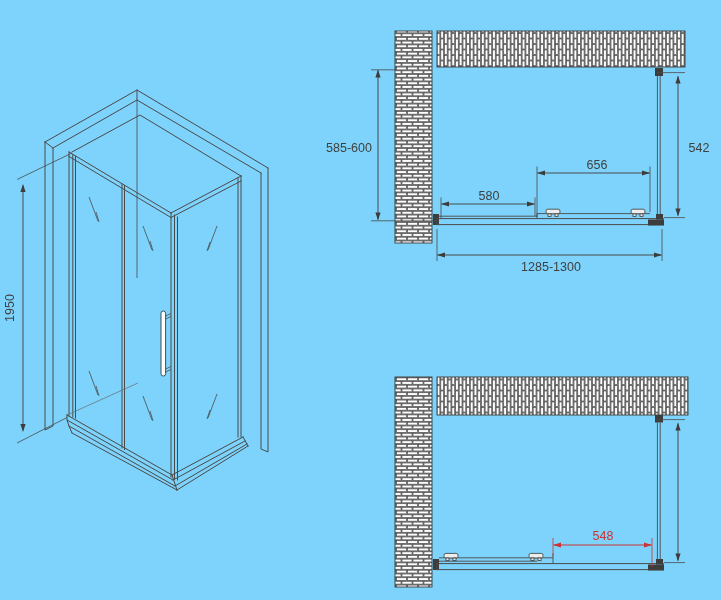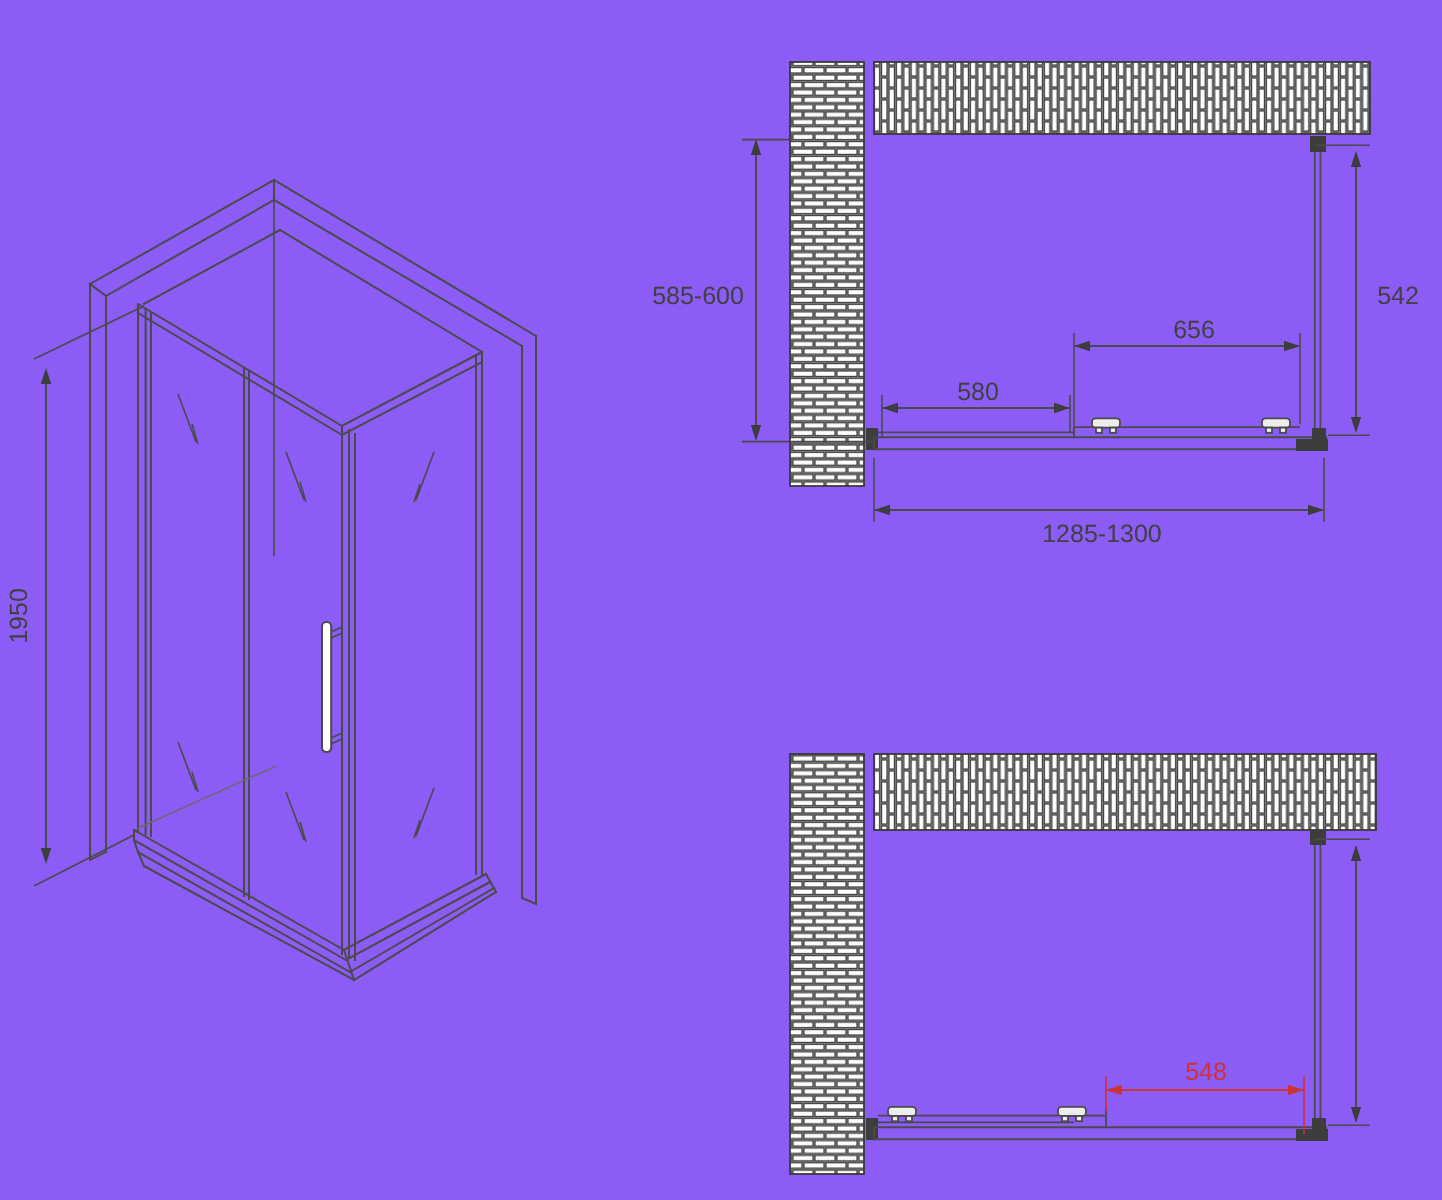--- a/index.html
+++ b/index.html
@@ -1,19 +1,19 @@
 <!DOCTYPE html>
 <html><head>
 <meta charset="utf-8">
 <style>
   html,body{margin:0;padding:0;background:#ffffff;}
   .sheet{
     position:relative;
     width:721px;height:600px;
-    background:#8b5cf6;
+    background:#7dd3fc;
     font-family:"Liberation Sans", sans-serif;
     overflow:hidden;
   }
   svg{display:block;}
   .ln{stroke:#4a4a4a;stroke-width:1;fill:none;stroke-linecap:square;}
   .ln-thin{stroke:#4a4a4a;stroke-width:0.8;fill:none;}
   .ln-faint{stroke:#6a6a6a;stroke-width:0.7;fill:none;}
   .fill-dark{fill:#3d3d3d;stroke:none;}
   .arrow{fill:#3d3d3d;stroke:none;}
   .dim-text{font-family:"Liberation Sans", sans-serif;font-size:12.5px;fill:#404040;stroke:none;}

